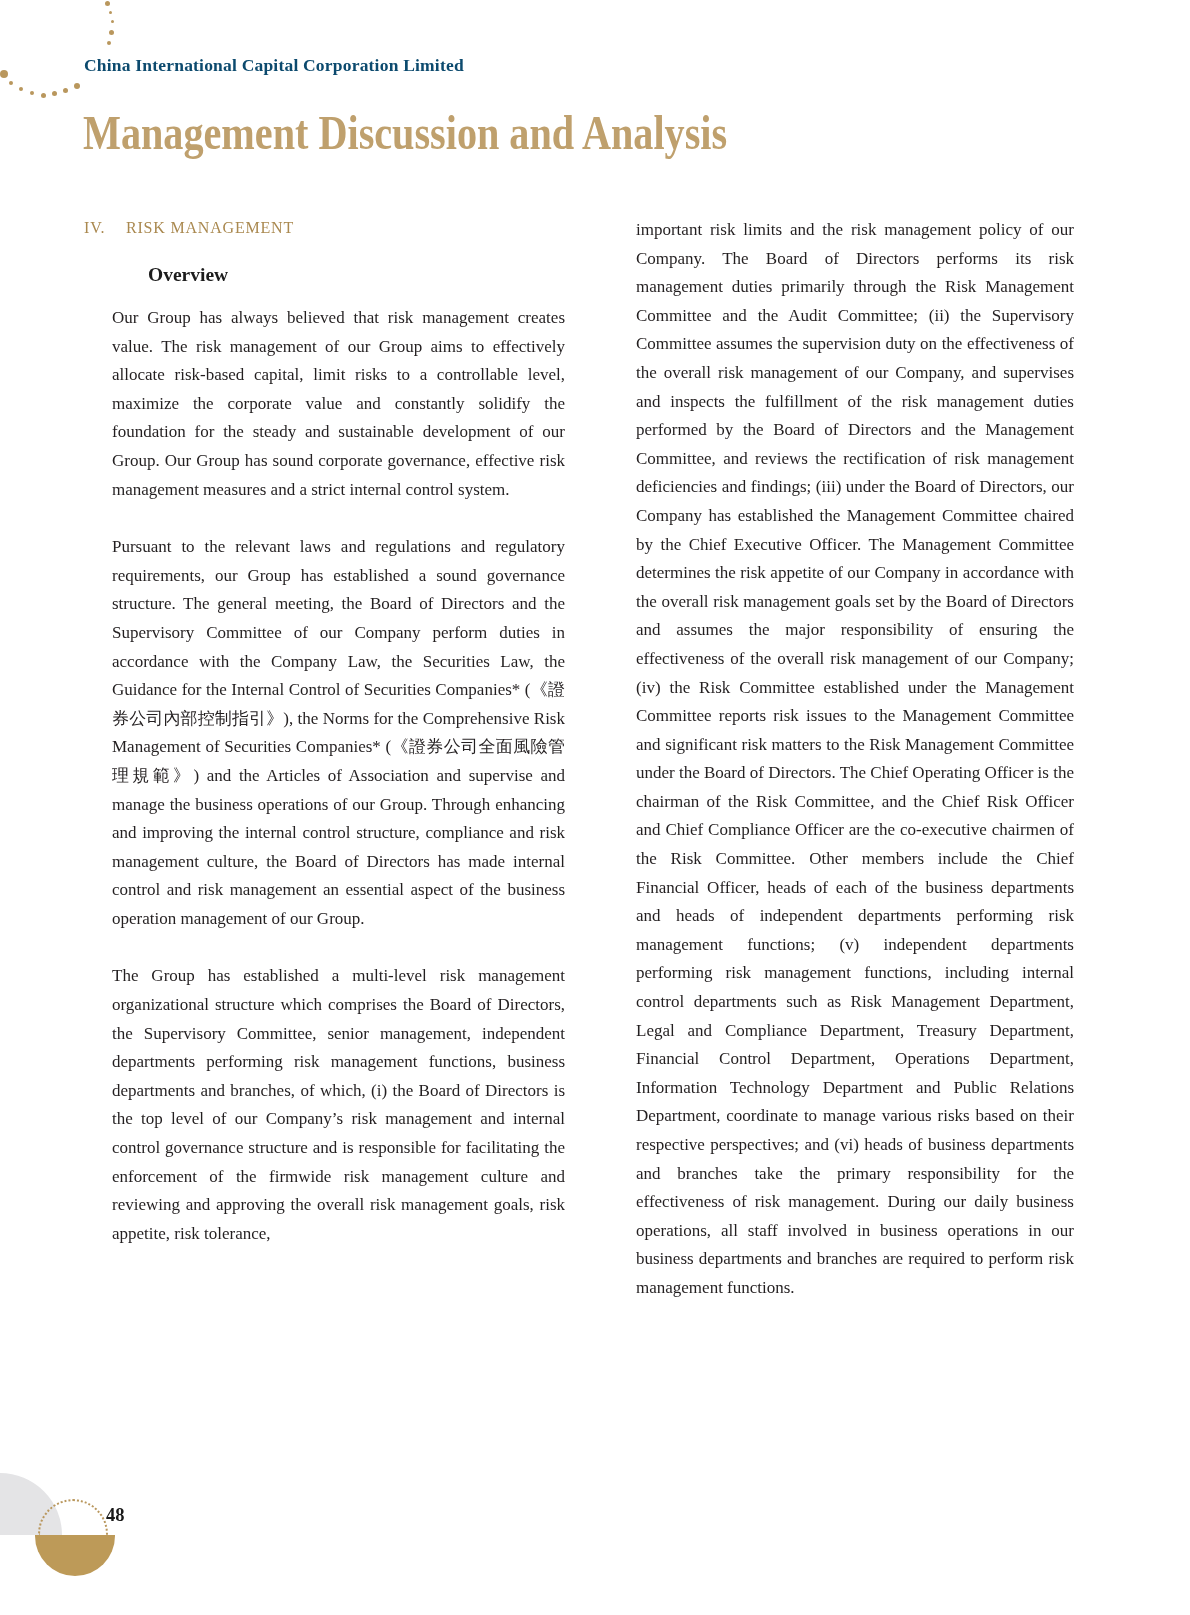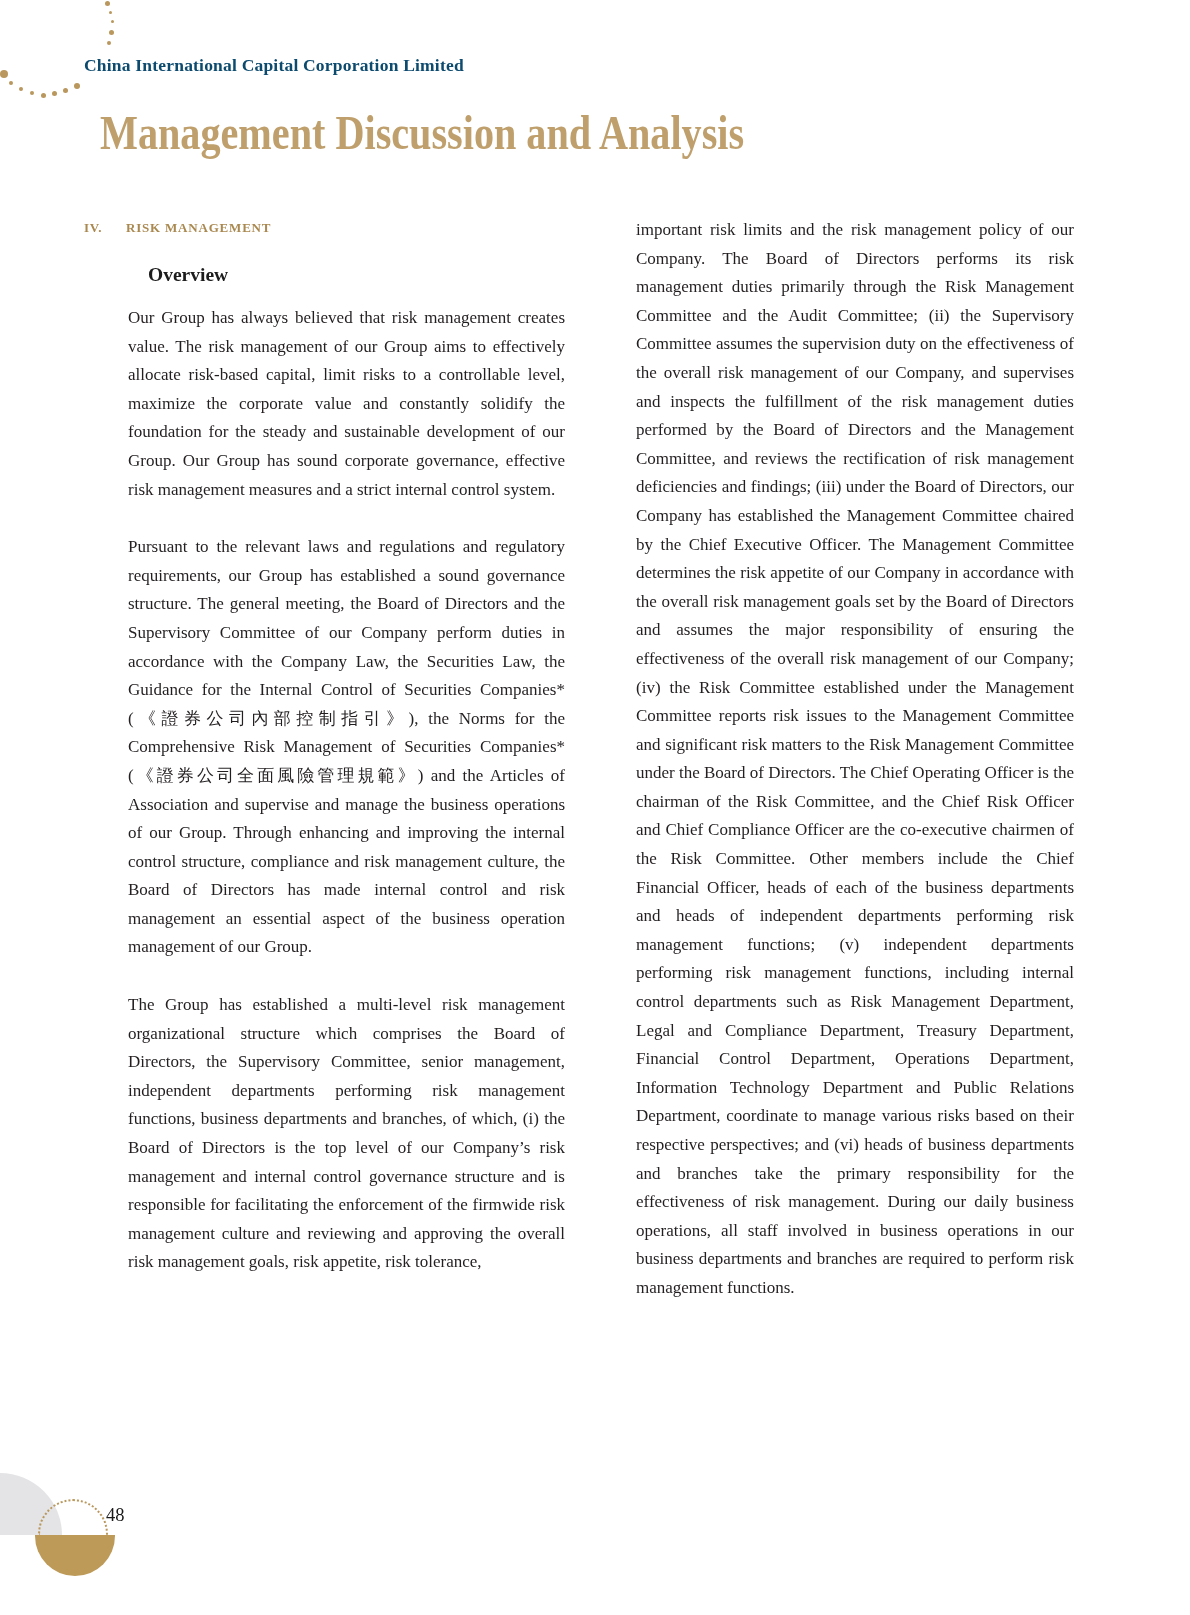--- a/index.html
+++ b/index.html
@@ -29,21 +29,21 @@
     position: absolute;
     left: 84px;
     top: 55px;
     font-size: 17.5px;
     font-weight: bold;
     letter-spacing: 0.2px;
     color: #0c4a6e;
   }
   .page-title {
     position: absolute;
-    left: 100px;
+    left: 83px;
     top: 104px;
     white-space: nowrap;
   }
   .page-title .inner {
     display: inline-block;
     transform: scaleX(0.82);
     transform-origin: 0 50%;
     font-size: 49px;
     font-weight: bold;
     letter-spacing: 0px;
@@ -54,59 +54,59 @@
     left: 84px;
     top: 216px;
     width: 990px;
     display: flex;
     gap: 71px;
   }
   .col-left { width: 481px; }
   .col-right { width: 438px; }
   .section-heading {
     display: flex;
-    font-size: 13px;
-    font-weight: bold;
+    font-size: 16px;
+    font-weight: normal;
     letter-spacing: 0.8px;
     color: var(--gold-heading);
     line-height: 24px;
   }
   .section-heading .num { width: 42px; flex: 0 0 42px; }
   .sub-heading {
     margin-left: 64px;
     margin-top: 22px;
     margin-bottom: 16px;
     font-size: 19.5px;
     font-weight: bold;
     color: #1c1c1c;
     line-height: 26px;
   }
   .sub-heading.framework {
     margin-top: 28px;
     margin-bottom: 12px;
   }
   .body-para {
-    margin-left: 44px;
+    margin-left: 28px;
     font-size: 17px;
     line-height: 28.6px;
     text-align: justify;
     color: var(--text);
     margin-bottom: 29px;
   }
   .body-para:last-child { margin-bottom: 0; }
   .col-right .body-para {
     margin-left: 0;
     margin-bottom: 0;
   }
   .page-number {
     position: absolute;
     left: 106px;
     top: 1505px;
     font-size: 18.5px;
-    font-weight: normal;
+    font-weight: bold;
     color: #1a1a1a;
   }
   .gray-quarter {
     position: absolute;
     left: 0;
     top: 1473px;
     width: 62px;
     height: 62px;
     background: var(--gray-deco);
     border-radius: 0 100% 0 0;

